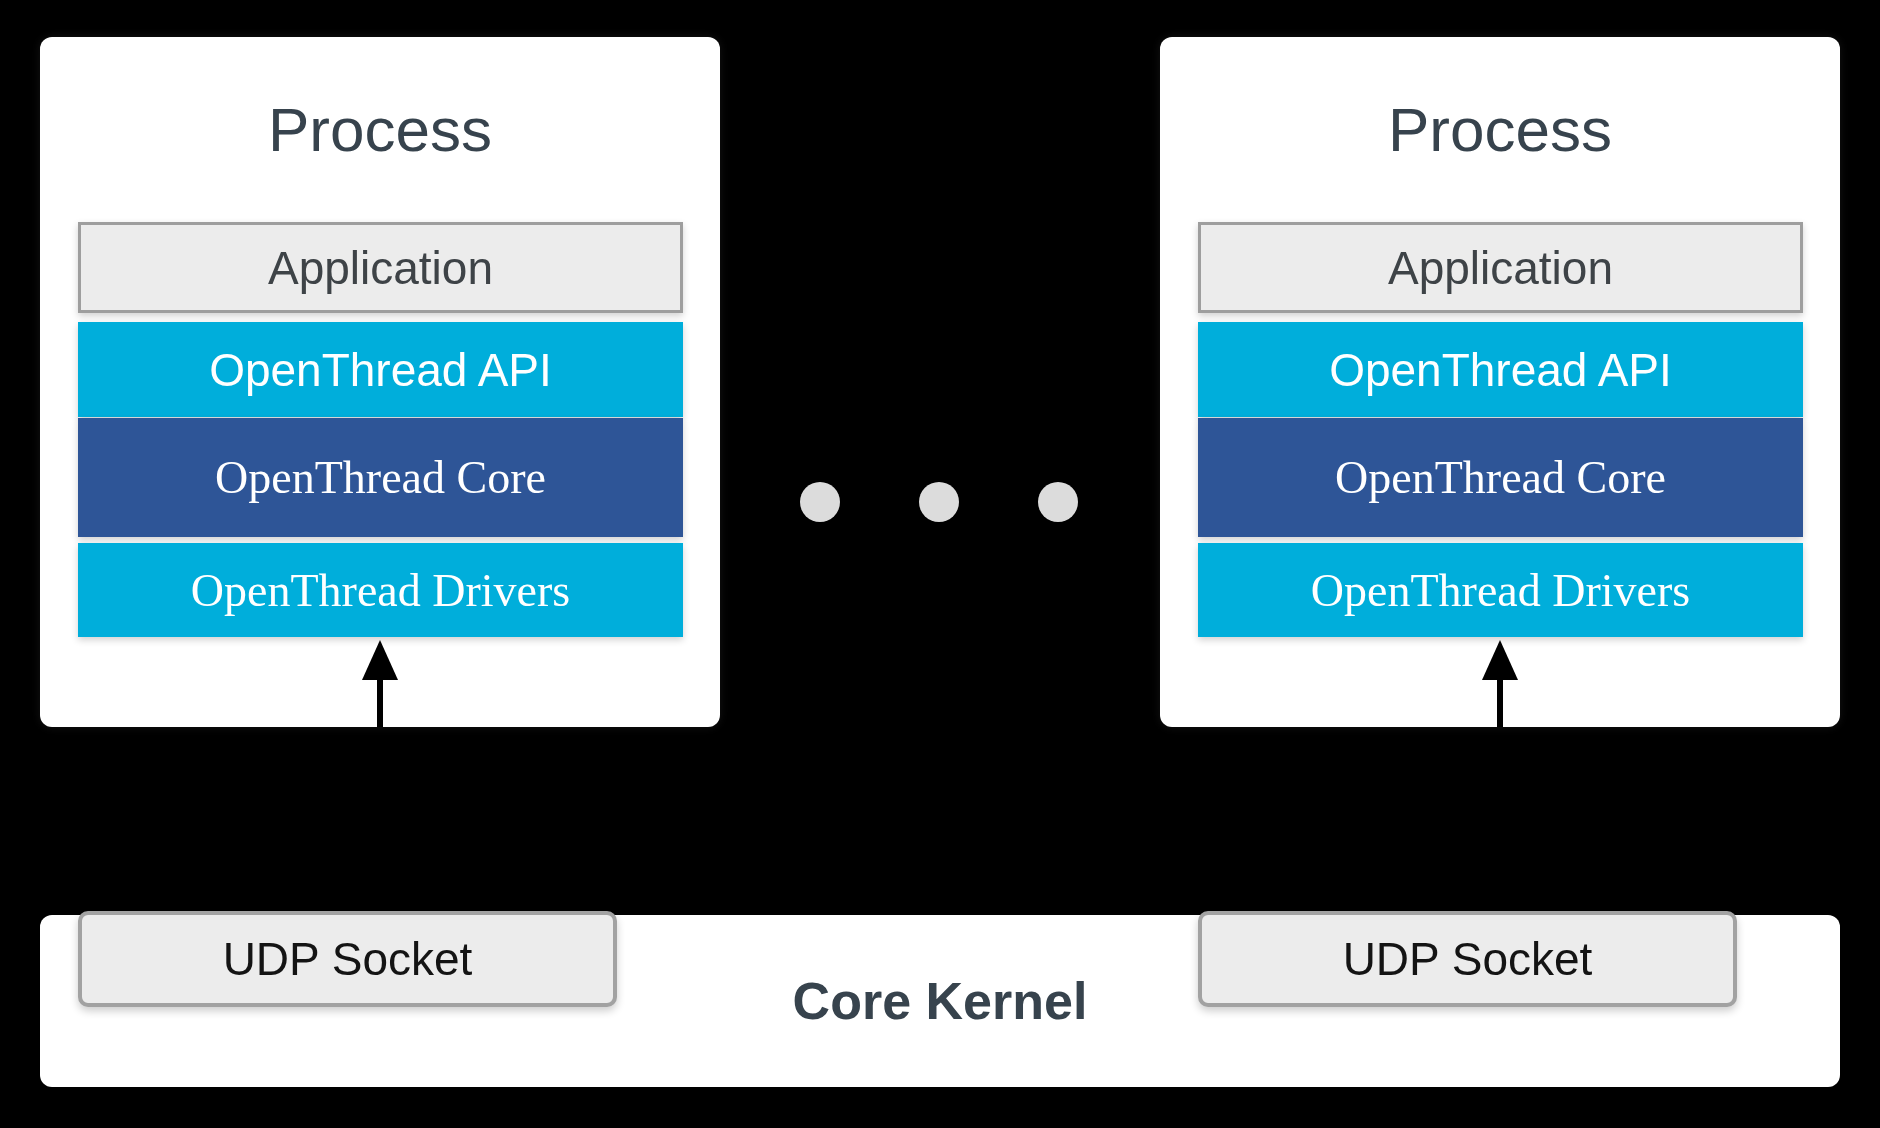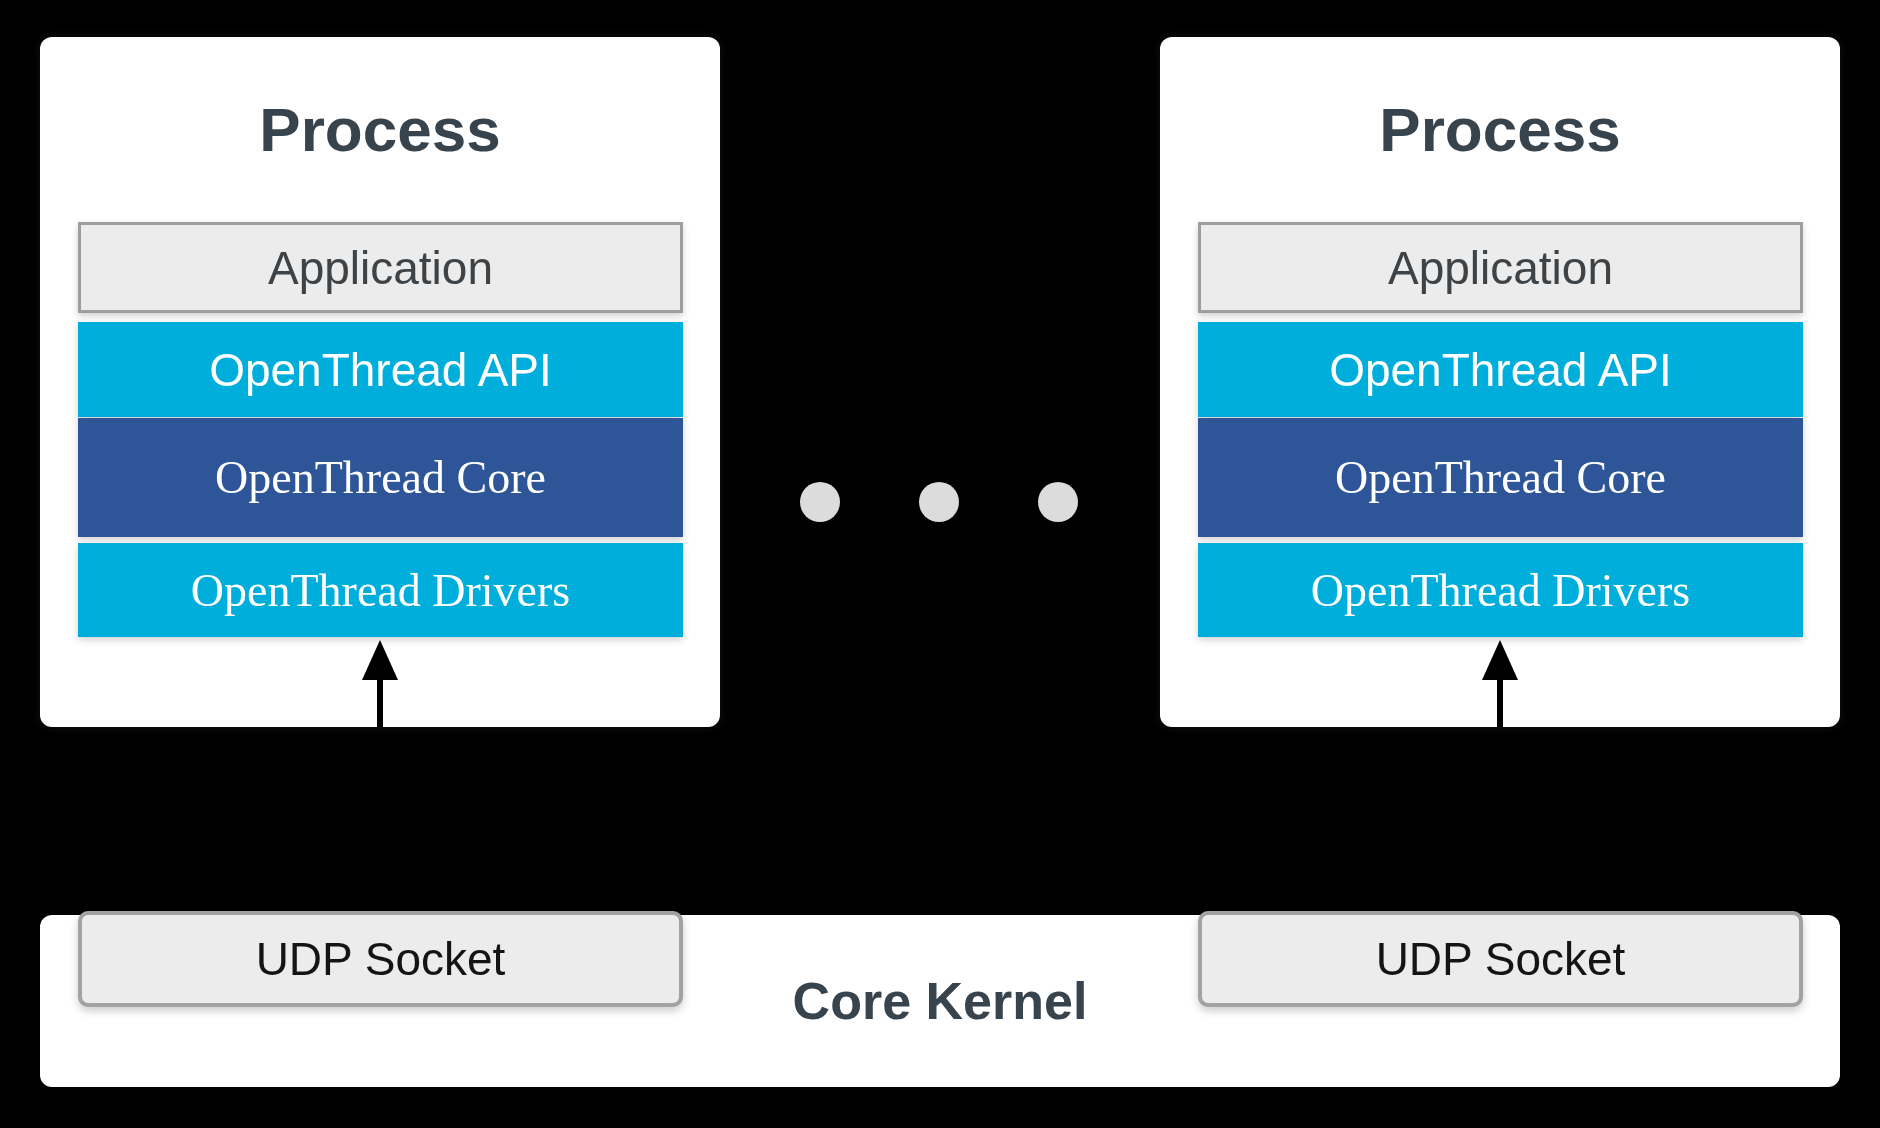--- a/index.html
+++ b/index.html
@@ -15,21 +15,21 @@
     top:37px;width:680px;height:690px;
     background:var(--card-bg,#fff);
     border-radius:12px;
     box-shadow:0 0 10px rgba(255,255,255,0.08);
   }
   .card-left{left:40px;}
   .card-right{left:1160px;}
   .card-title{
     position:absolute;left:0;right:0;top:55px;margin:0;
     text-align:center;
-    font-size:62px;line-height:75px;font-weight:700;
+    font-size:62px;line-height:75px;font-weight:400;
     color:var(--title-text,#37434d);
   }
   .layer{
     position:absolute;left:38px;width:605px;
     display:flex;align-items:center;justify-content:center;
     font-size:46px;
     border-radius:0;
     box-sizing:border-box;
     box-shadow:0 3px 7px rgba(0,0,0,0.18);
   }
@@ -85,21 +85,21 @@
     background:var(--card-bg,#fff);
     border-radius:12px;
   }
   .kernel-label{
     position:absolute;left:0;right:0;top:0;bottom:0;
     display:flex;align-items:center;justify-content:center;
     font-size:52px;font-weight:700;
     color:var(--title-text,#37434d);
   }
   .udp-box{
-    position:absolute;top:-4px;width:605px;height:96px;
+    position:absolute;top:-4px;width:539px;height:96px;
     display:flex;align-items:center;justify-content:center;
     background:var(--gray-box-bg,#ececec);
     border:4px solid var(--udp-border,#a2a2a2);
     border-radius:10px;
     box-sizing:border-box;
     box-shadow:0 4px 8px rgba(0,0,0,0.2);
     font-size:46px;
     color:var(--udp-text,#141414);
   }
   .udp-left{left:38px;}

